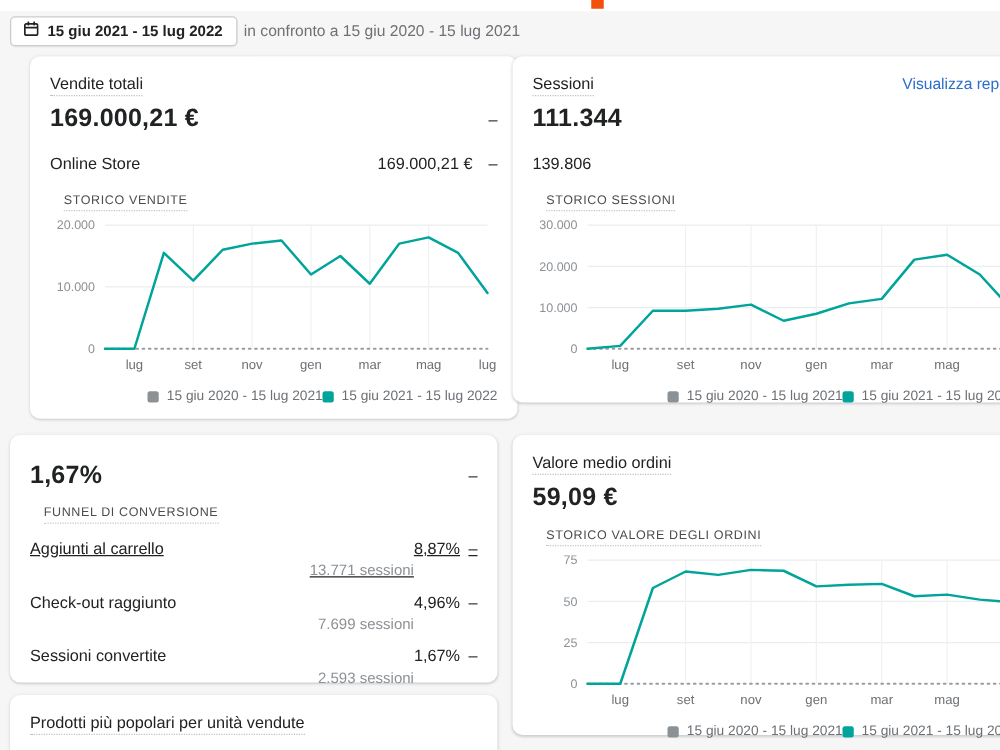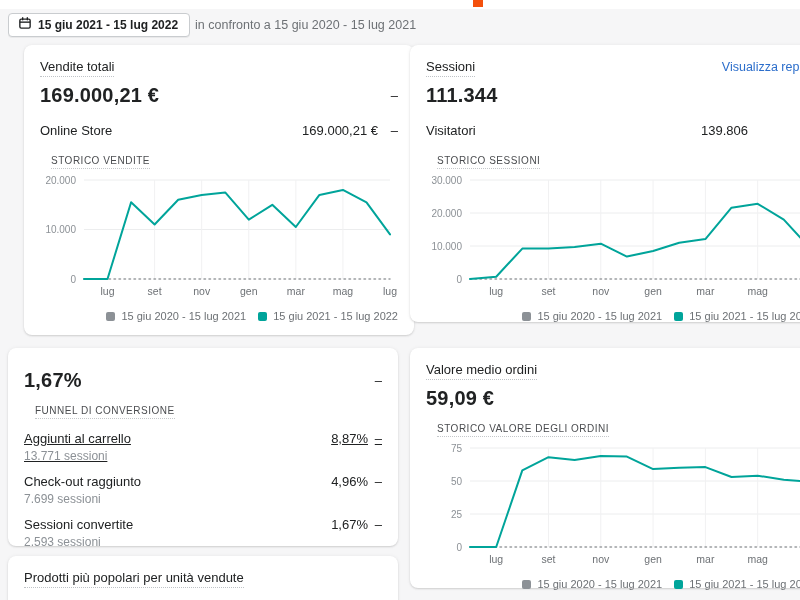--- a/index.html
+++ b/index.html
@@ -52,35 +52,35 @@
   .value-row {
     display: flex; justify-content: space-between; align-items: center;
     margin-top: 7px;
   }
   .big-value { font-size: 20px; font-weight: 700; letter-spacing: 0.2px; }
   .dash { color: #202223; font-size: 13px; width: 14px; text-align: right; }
   .metric-row {
     display: flex; align-items: flex-start; margin-top: 16px; font-size: 13px;
   }
   .metric-label { flex: 1; color: #202223; }
-  .metric-sub { color: #8C9196; font-size: 12px; margin-top: 3px; }
+  .metric-sub { color: #8C9196; font-size: 12px; margin-top: 3px; text-align: right; }
   .metric-value { text-align: right; color: #202223; }
   .metric-row .dash { margin-left: 6px; }
   .section-heading {
     display: inline-block;
     margin-top: 17px;
     font-size: 10px; font-weight: 400; letter-spacing: 0.5px;
     color: #4A4C4F; text-transform: uppercase;
     border-bottom: 1.5px dotted #C5C8CB; padding-bottom: 2px; margin-left: 11px;
   }
   .chart-wrap { margin-top: 5px; }
   svg text.ylab { font-size: 10px; fill: #8C9196; font-family: "Liberation Sans", sans-serif; }
   svg text.xlab { font-size: 10.5px; fill: #6D7175; font-family: "Liberation Sans", sans-serif; }
   .legend {
-    display: flex; justify-content: flex-end; gap: 12px;
+    display: flex; justify-content: flex-end; gap: 0;
     margin-top: 4px; white-space: nowrap;
   }
   .legend-item { display: inline-flex; align-items: center; gap: 6px; font-size: 11px; color: #6D7175; }
   .swatch { width: 9px; height: 9px; border-radius: 2px; display: inline-block; }
   .funnel-list { margin-top: 10px; }
   .funnel-row { display: flex; align-items: flex-start; margin-top: 11px; font-size: 13px; }
   .funnel-row:first-child { margin-top: 12px; text-decoration: underline; }
   .cal-icon { display: inline-block; }
 </style>
 </head>
@@ -157,21 +157,20 @@
 
   <div class="card" style="left:410px; top:45px; width:420px; height:277px;">
     <div class="card-head">
       <span class="card-title">Sessioni</span>
       <a href="#" class="view-link">Visualizza report</a>
     </div>
     <div class="value-row">
       <span class="big-value">111.344</span>
     </div>
     <div class="metric-row">
-      <span class="metric-label">Visitatori</span>
       <span class="metric-value" style="margin-right:66px;">139.806</span>
     </div>
     <div><span class="section-heading">Storico sessioni</span></div>
     <div class="chart-wrap">
       <svg width="392" height="128">
           <text class="ylab" x="36" y="108.5" text-anchor="end">0</text>
           <line x1="44" y1="72" x2="384" y2="72" stroke="#ECEDEE" stroke-width="1"></line>
           <text class="ylab" x="36" y="75.5" text-anchor="end">10.000</text>
           <line x1="44" y1="39" x2="384" y2="39" stroke="#ECEDEE" stroke-width="1"></line>
           <text class="ylab" x="36" y="42.5" text-anchor="end">20.000</text>

